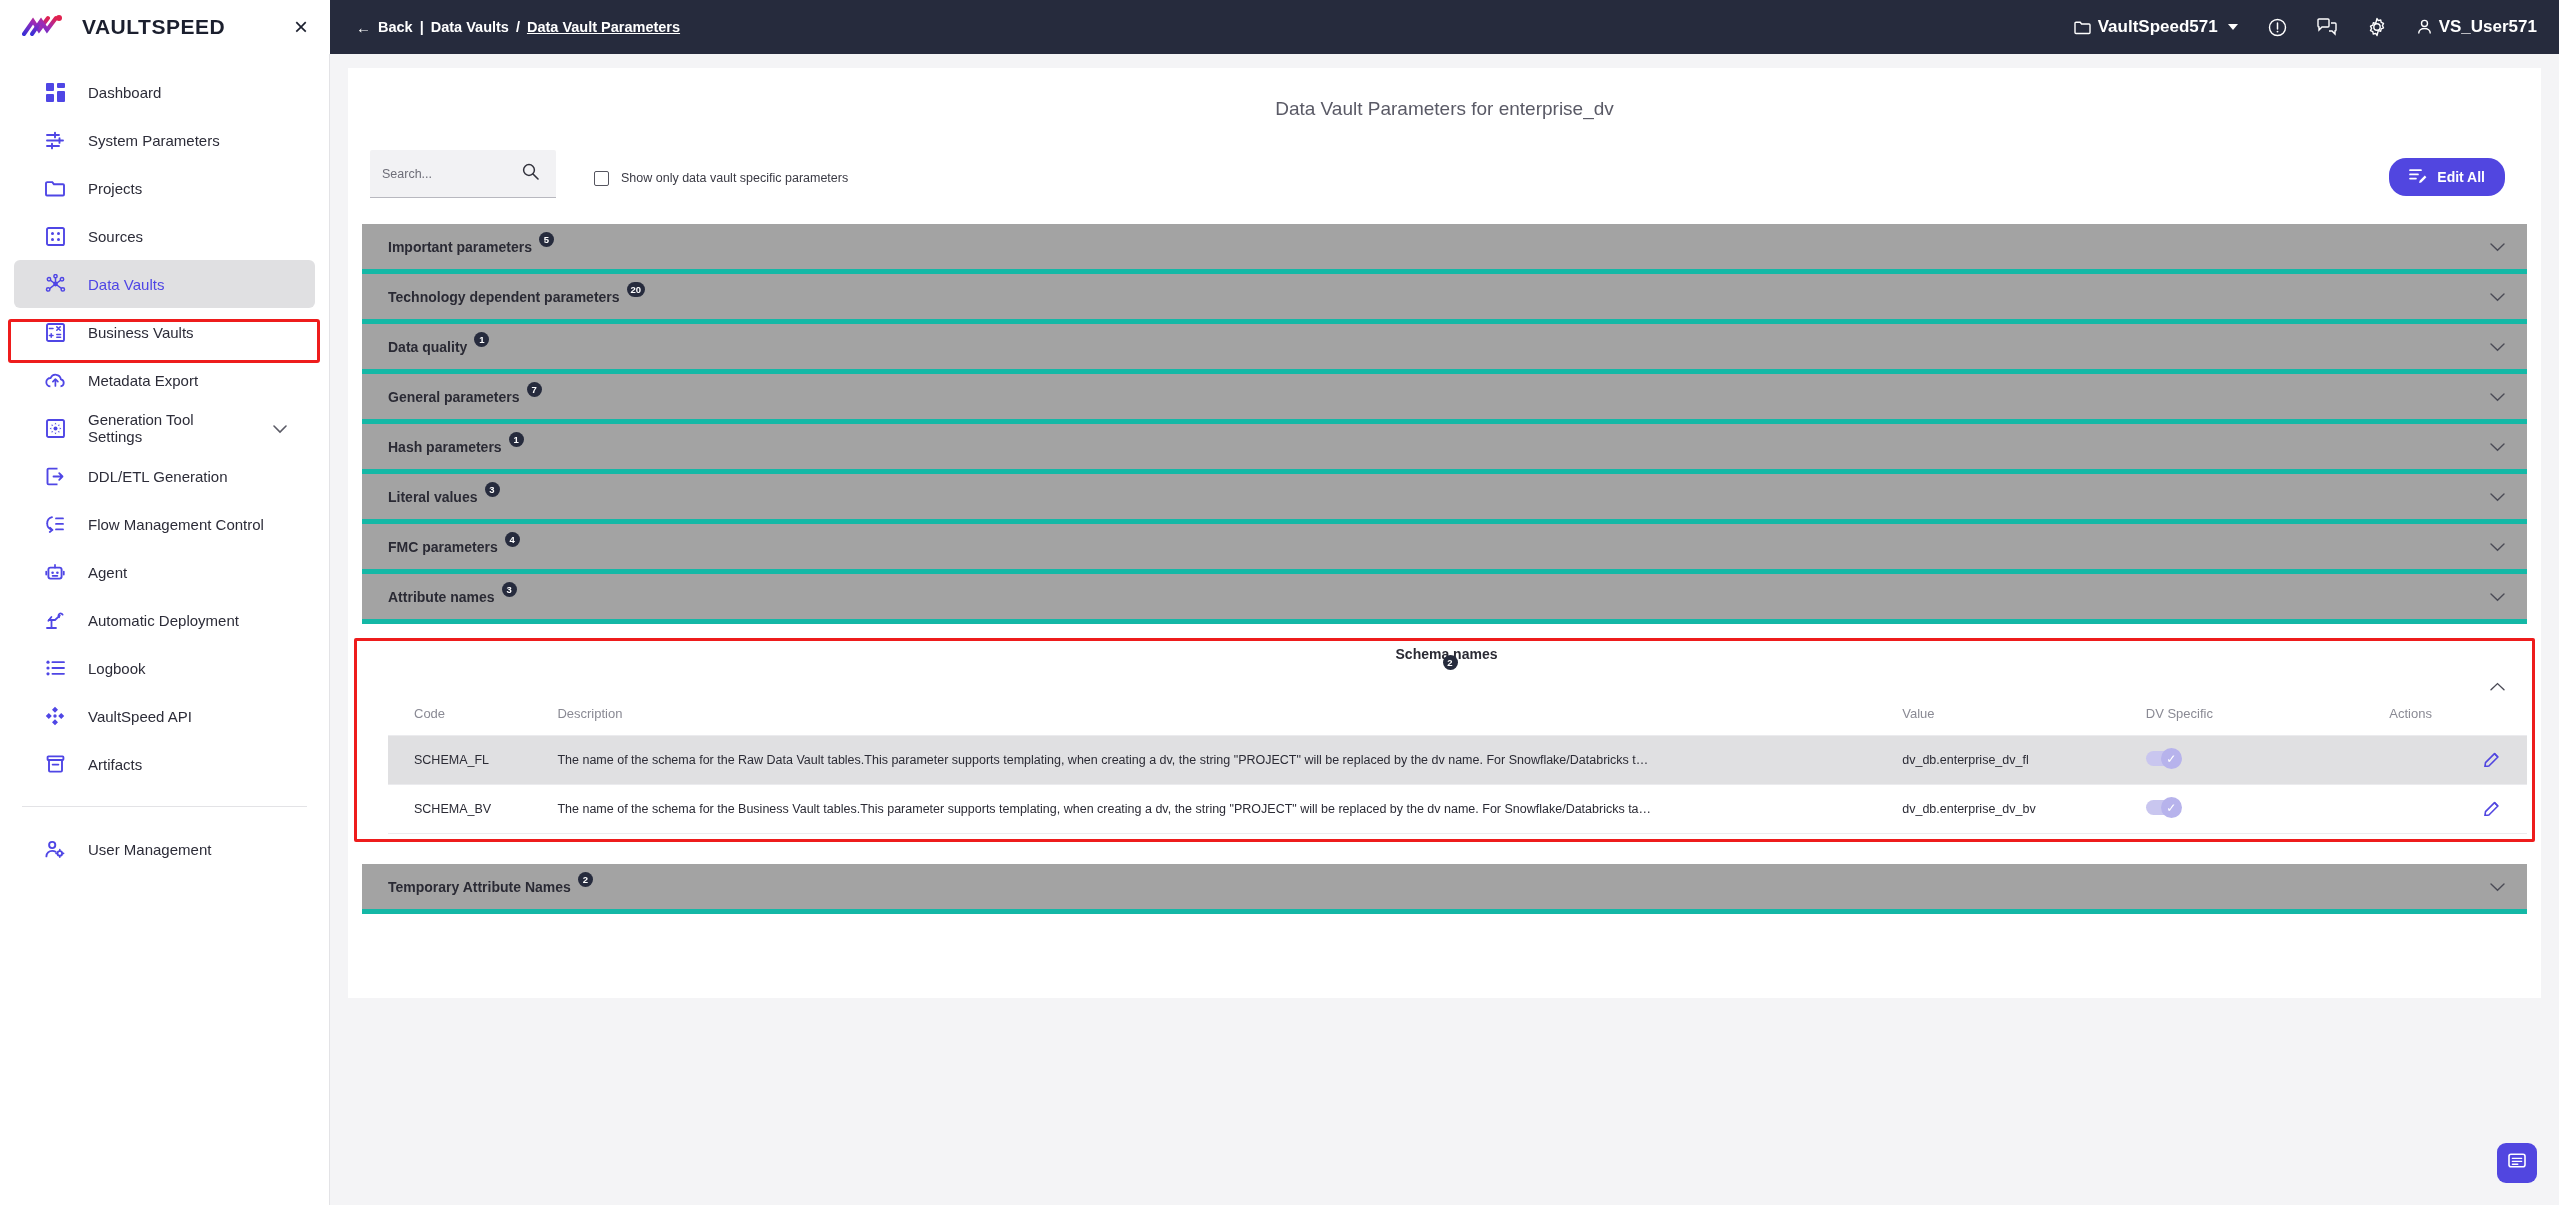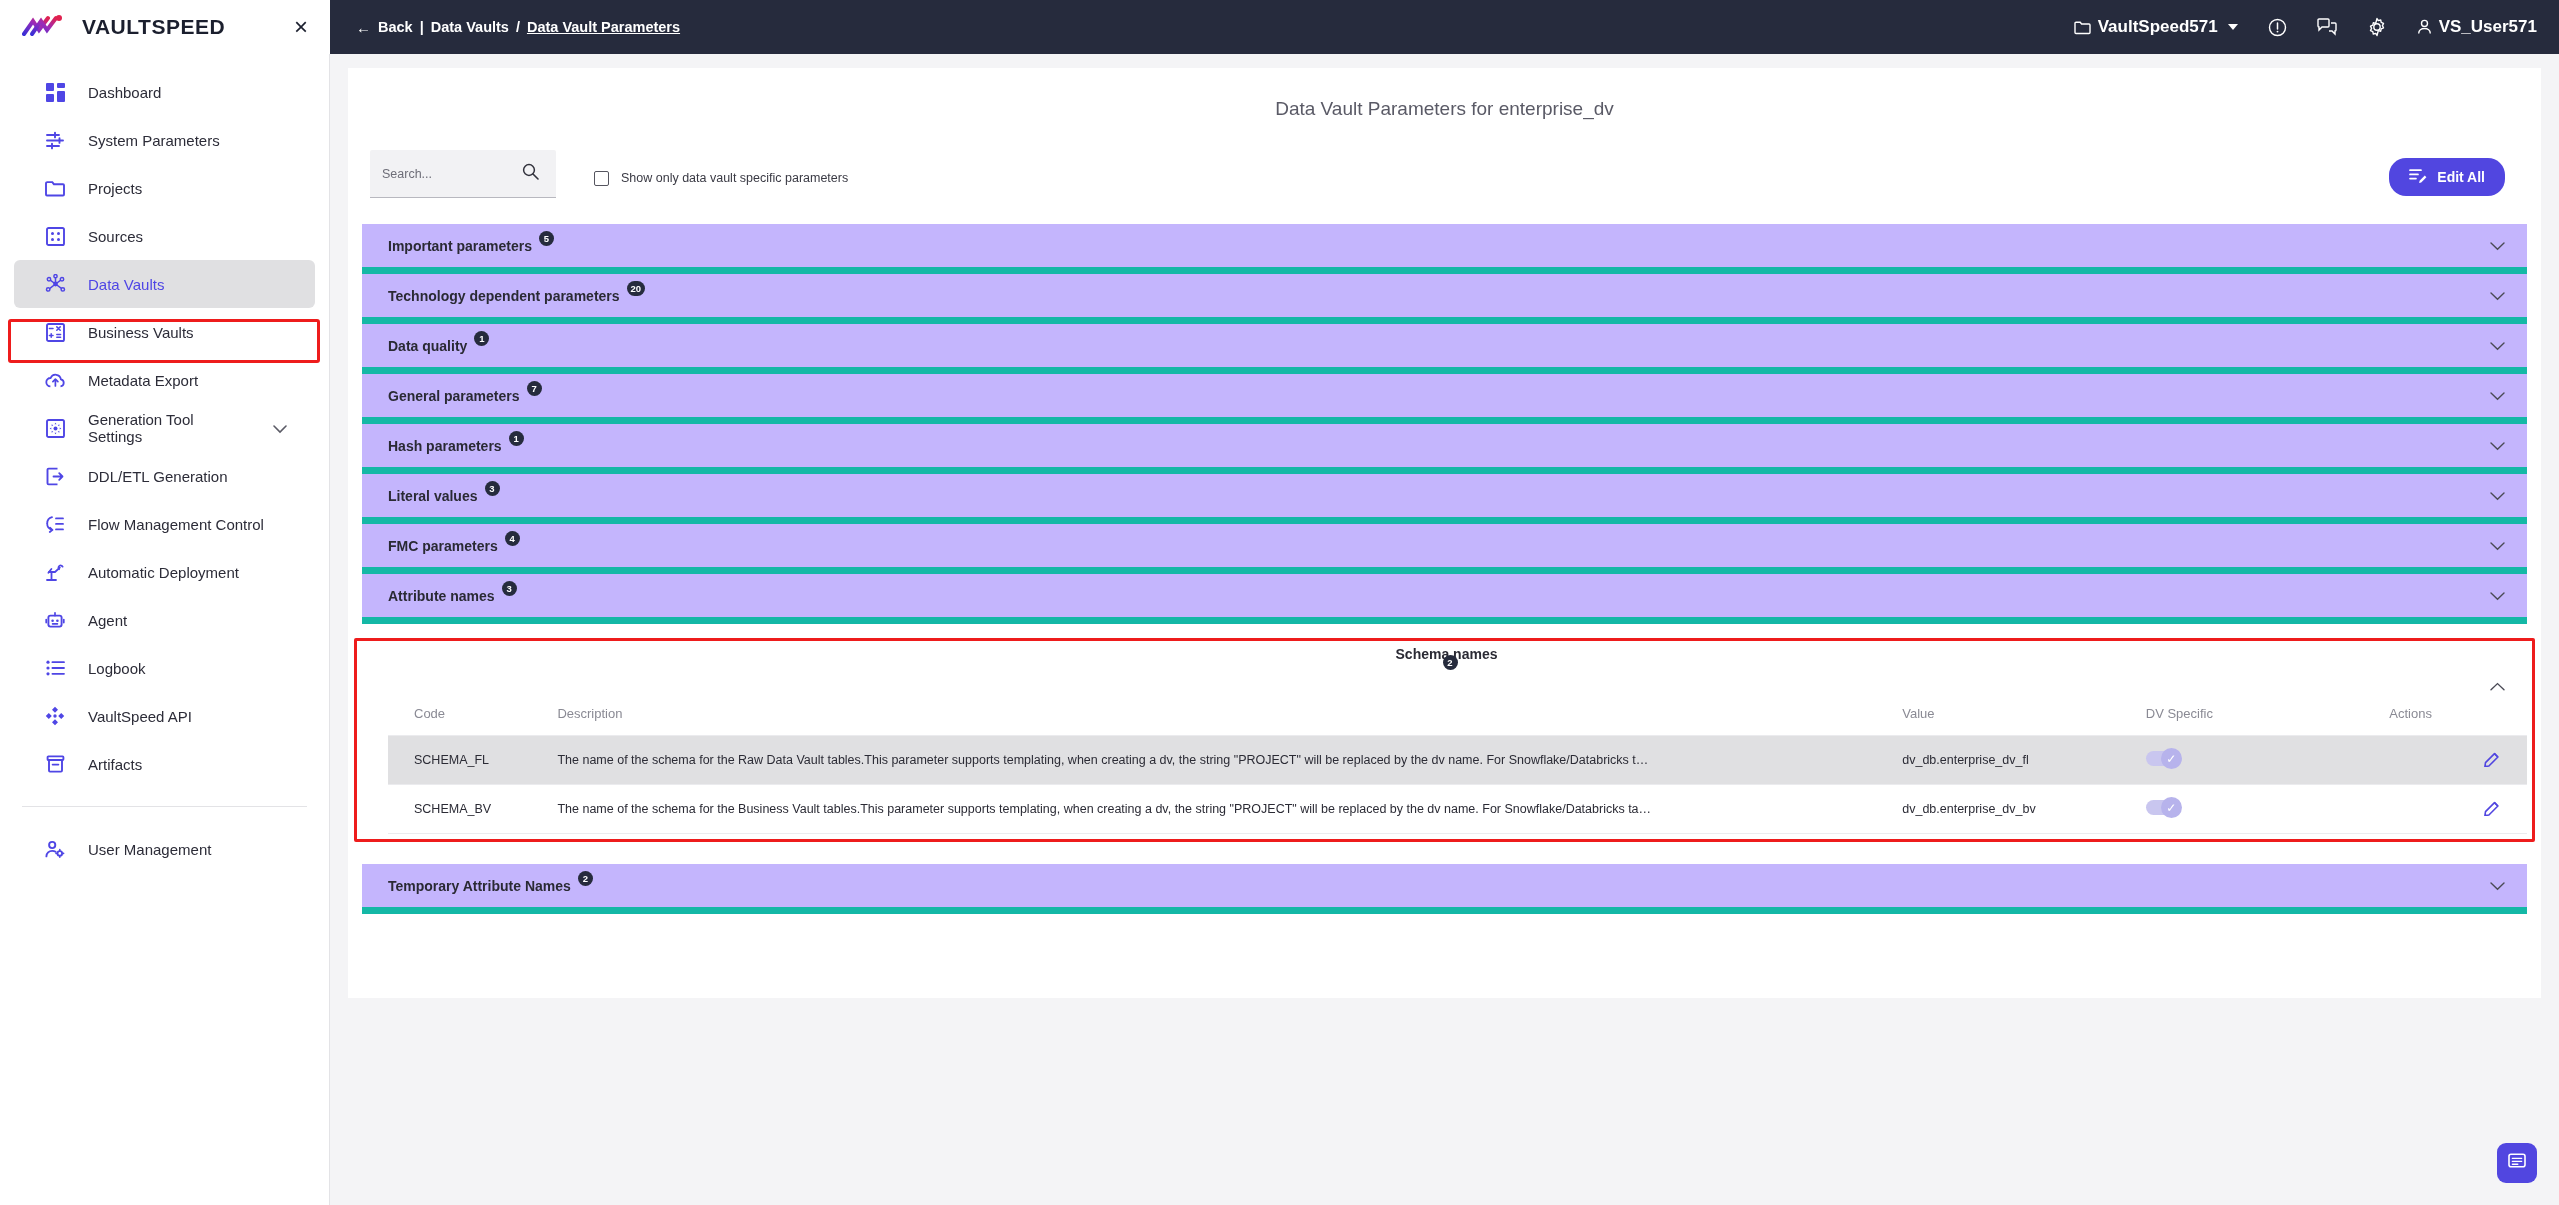--- a/index.html
+++ b/index.html
@@ -121,22 +121,22 @@
     height: 38px; padding: 0 20px;
     font-size: 14px; font-weight: bold;
     display: flex; align-items: center; gap: 10px;
     cursor: pointer; font-family: "Liberation Sans", sans-serif;
   }
 
   
   .accordion { margin-top: 26px; padding: 0 14px; }
   .acc-row {
     height: 50px; display: flex; align-items: center;
-    border-bottom: 7px solid #14b8a6;
-    padding: 0 22px 0 26px; cursor: pointer; background: #c4b5fd;
+    border-bottom: 5px solid #14b8a6;
+    padding: 0 22px 0 26px; cursor: pointer; background: #a3a3a3;
   }
   .acc-title { font-size: 14px; color: #2a2a34; font-weight: bold; }
   .badge {
     display: inline-flex; align-items: center; justify-content: center;
     min-width: 15px; height: 15px; padding: 0 4px;
     border-radius: 9px; background: #262b3d; color: #fff;
     font-size: 9.5px; font-weight: bold;
     margin-left: 7px; position: relative; top: -7px;
   }
   .chev-acc { margin-left: auto; color: #4a4a55; font-size: 15px; }
@@ -385,41 +385,41 @@
           <path d="M7 2.2A6.4 6.4 0 002.2 8.4 6.4 6.4 0 007 14.8"></path>
           <path d="M5 12.6L7.3 15 4.8 17"></path>
           <path d="M11 3.4h7M11 8.9h7M11 14.4h7"></path>
         </svg>
     </span>
     <span>Flow Management Control</span>
   </div>
 
   <div class="nav-item">
     <span class="nav-ic">
+      <svg width="20" height="19" viewBox="0 0 20 19">
+          <rect x="3.4" y="4.6" width="13.2" height="11" rx="2" fill="none" stroke="#4f46e5" stroke-width="1.9"></rect>
+          <circle cx="7.6" cy="9.8" r="1.3" fill="#4f46e5"></circle>
+          <circle cx="12.4" cy="9.8" r="1.3" fill="#4f46e5"></circle>
+          <path d="M7.6 12.8h4.8M10 4.6V1.8M1.2 8.6v3M18.8 8.6v3" stroke="#4f46e5" stroke-width="1.7" stroke-linecap="round"></path>
+        </svg>
+    </span>
+    <span>Agent</span>
+  </div>
+
+  <div class="nav-item">
+    <span class="nav-ic">
       <svg width="20" height="19" viewBox="0 0 20 19" stroke="#4f46e5" stroke-width="1.8" fill="none" stroke-linecap="round">
           <path d="M2 17h9"></path>
           <path d="M6.5 17V9"></path>
           <path d="M4 9h6l4.8-4.3"></path>
           <path d="M17.6 3.6a2.2 2.2 0 10-3.5 2.6"></path>
           <path d="M3.4 9.8l3-3.8"></path>
         </svg>
     </span>
     <span>Automatic Deployment</span>
-  </div>
-
-  <div class="nav-item">
-    <span class="nav-ic">
-      <svg width="20" height="19" viewBox="0 0 20 19">
-          <rect x="3.4" y="4.6" width="13.2" height="11" rx="2" fill="none" stroke="#4f46e5" stroke-width="1.9"></rect>
-          <circle cx="7.6" cy="9.8" r="1.3" fill="#4f46e5"></circle>
-          <circle cx="12.4" cy="9.8" r="1.3" fill="#4f46e5"></circle>
-          <path d="M7.6 12.8h4.8M10 4.6V1.8M1.2 8.6v3M18.8 8.6v3" stroke="#4f46e5" stroke-width="1.7" stroke-linecap="round"></path>
-        </svg>
-    </span>
-    <span>Agent</span>
   </div>
 
   <div class="nav-item">
     <span class="nav-ic">
       <svg width="19" height="16" viewBox="0 0 19 16">
           <circle cx="2" cy="2.2" r="1.6" fill="#4f46e5"></circle>
           <circle cx="2" cy="8" r="1.6" fill="#4f46e5"></circle>
           <circle cx="2" cy="13.8" r="1.6" fill="#4f46e5"></circle>
           <path d="M6.4 2.2H18M6.4 8H18M6.4 13.8H18" stroke="#4f46e5" stroke-width="1.8" stroke-linecap="round"></path>
         </svg>

